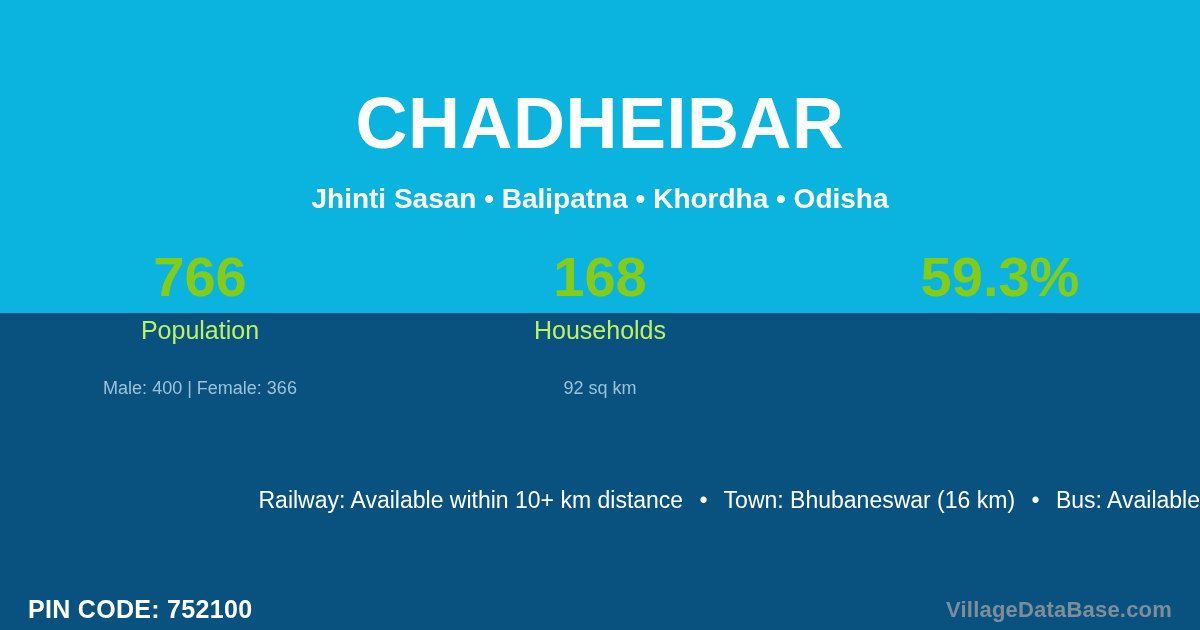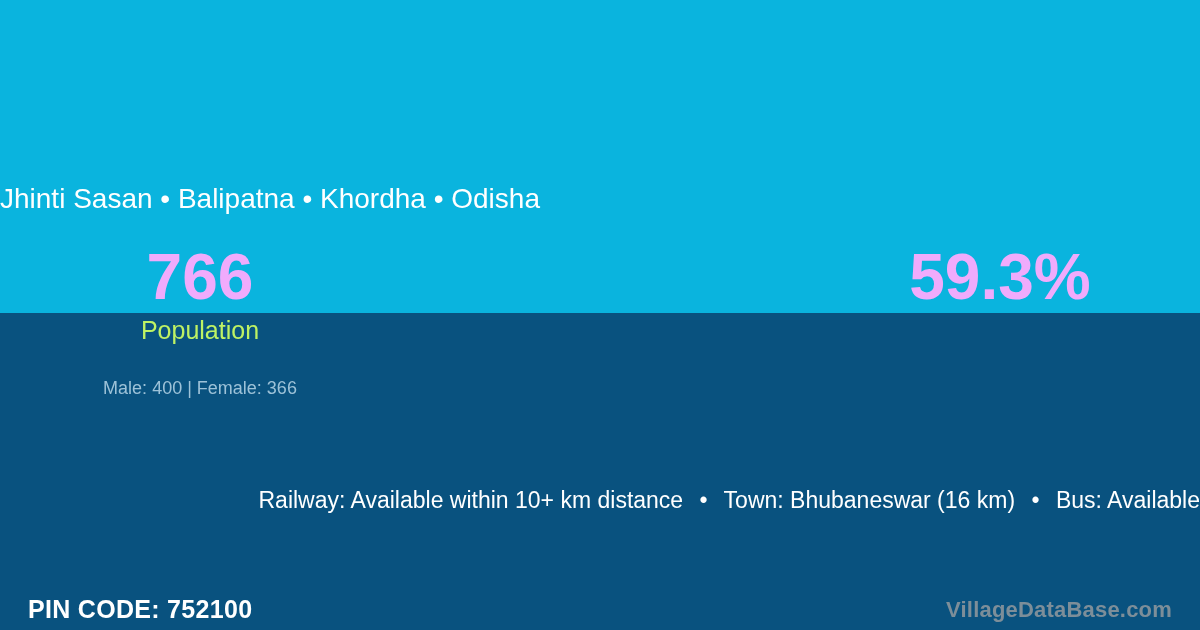--- a/index.html
+++ b/index.html
@@ -44,23 +44,24 @@
     font-weight: bold;
     letter-spacing: 0.5px;
     color: #ffffff;
     white-space: nowrap;
   }
   .subtitle {
     position: absolute;
     left: 0;
     top: 181px;
     width: 1200px;
+    text-align: center;
     font-size: 28px;
     line-height: 36px;
-    font-weight: normal;
+    font-weight: bold;
     color: #ffffff;
     white-space: nowrap;
   }
 
   
   .stats {
     position: absolute;
     left: 0;
     top: 0;
     width: 1200px;
@@ -75,24 +76,24 @@
   }
   .stat.col-0 { left: 0px; }
   .stat.col-1 { left: 400px; }
   .stat.col-2 { left: 800px; }
 
   .stat-value {
     position: absolute;
     left: 0;
     top: 246px;
     width: 400px;
-    font-size: 64px;
+    font-size: 56px;
     line-height: 62px;
     font-weight: bold;
-    color: #f0abfc;
+    color: #84cc16;
     white-space: nowrap;
   }
   .stat-label {
     position: absolute;
     left: 0;
     top: 315px;
     width: 400px;
     font-size: 25px;
     line-height: 30px;
     font-weight: normal;
@@ -162,31 +163,37 @@
     white-space: nowrap;
   }
 </style>
 </head>
 <body>
 
 <div class="card">
 
   <div class="band-top"></div>
 
+  <div class="title">CHADHEIBAR</div>
 
   <div class="subtitle">Jhinti Sasan • Balipatna • Khordha • Odisha</div>
 
   <div class="stats">
 
     <div class="stat col-0">
       <div class="stat-value">766</div>
       <div class="stat-label">Population</div>
       <div class="stat-sub">Male: 400 | Female: 366</div>
     </div>
 
+    <div class="stat col-1">
+      <div class="stat-value">168</div>
+      <div class="stat-label">Households</div>
+      <div class="stat-sub">92 sq km</div>
+    </div>
 
     <div class="stat col-2">
       <div class="stat-value">59.3%</div>
     </div>
 
   </div>
 
   <div class="amenities">
     <span>Railway: Available within 10+ km distance</span>
     <span class="sep">•</span>

